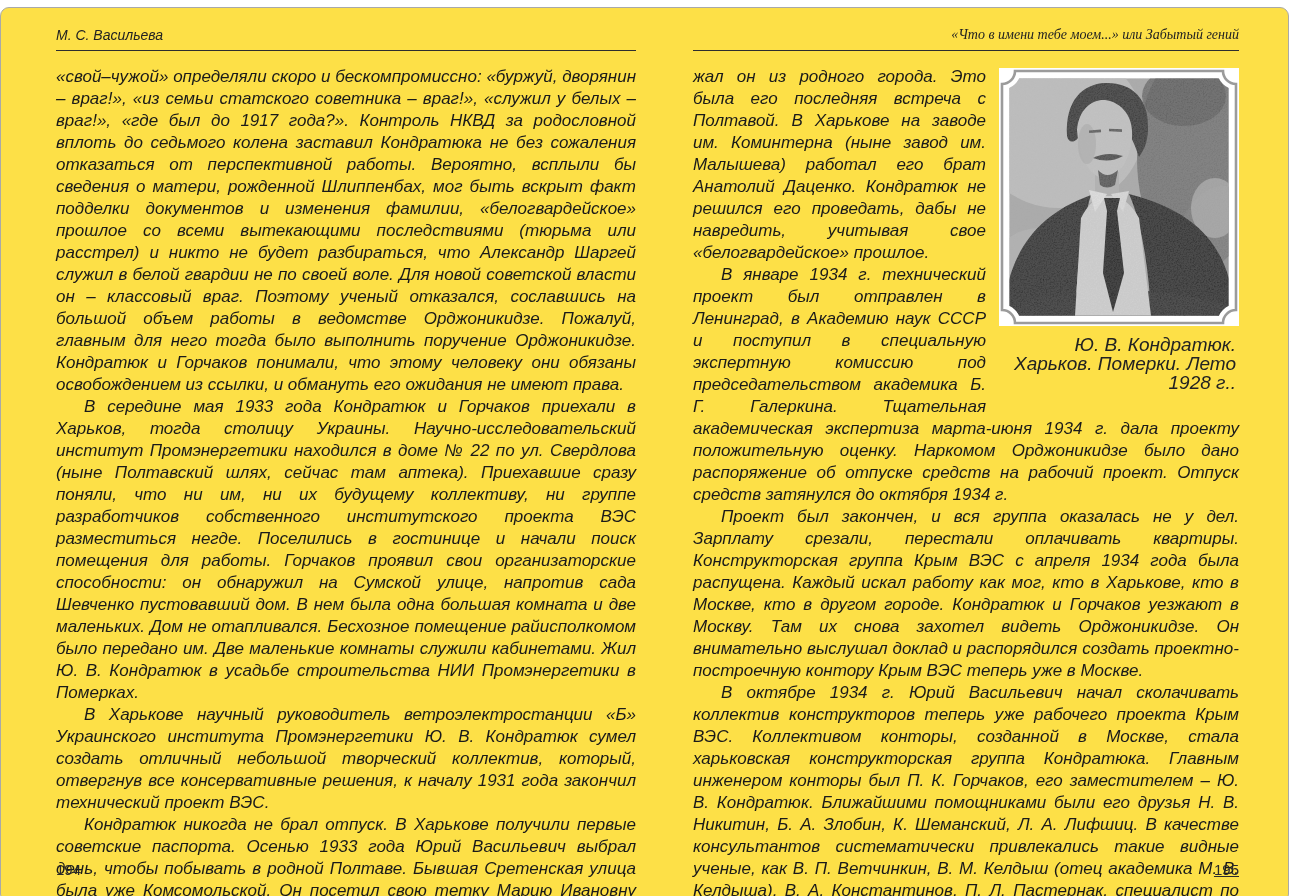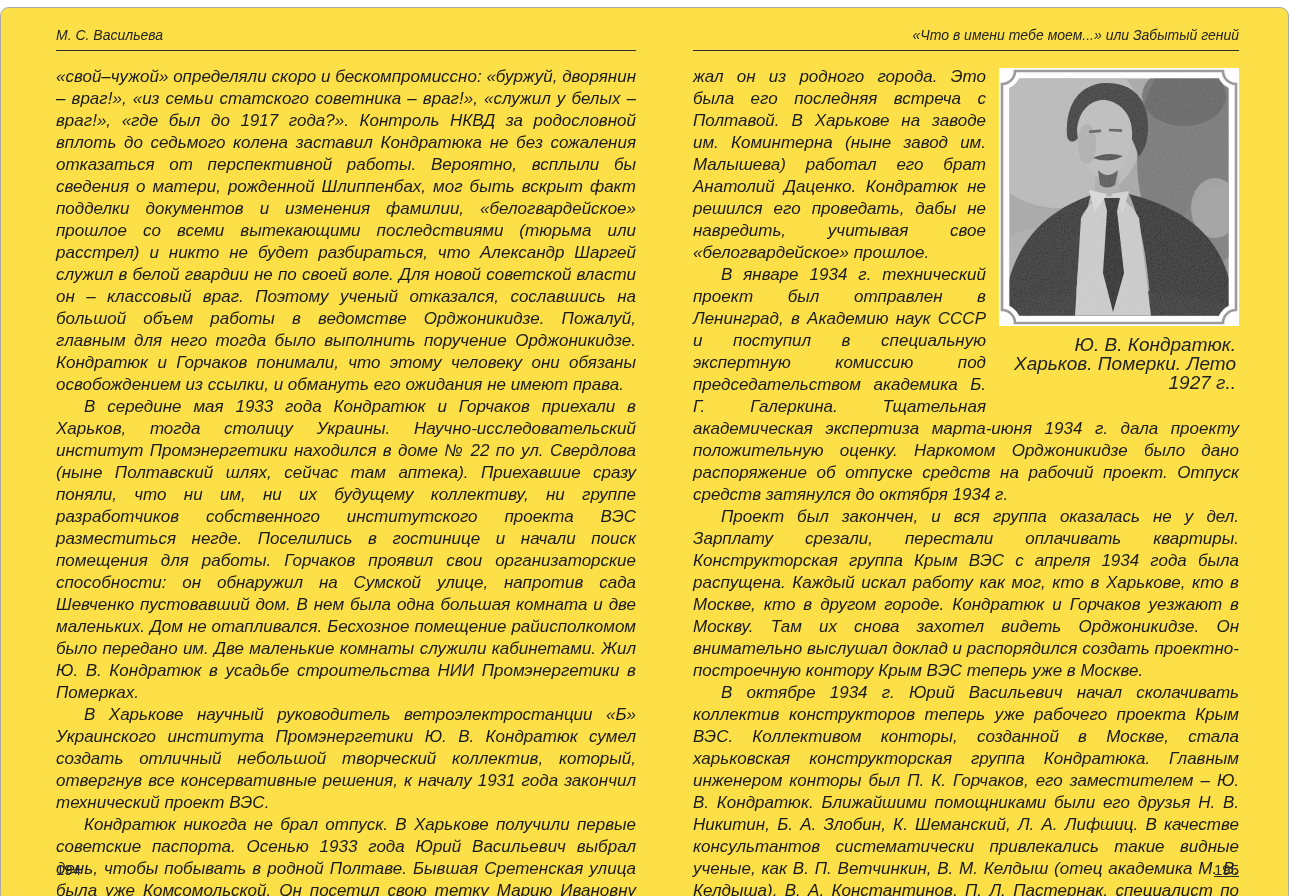--- a/index.html
+++ b/index.html
@@ -28,21 +28,21 @@
   .page-right { left: 692px; width: 546px; }
 
   .running-head {
     padding-top: 19px;
     font-style: italic;
     font-size: 14px;
     line-height: 16px;
     color: #222222;
     white-space: nowrap;
   }
-  .running-head.align-right { text-align: right; }
+  .running-head.align-right { text-align: right; font-family: Liberation Serif, serif; }
   .header-rule {
     border: 0;
     border-top: 1.4px solid #2e2e2e;
     margin: 7px 0 0 0;
   }
 
   .body-text {
     margin-top: 15px;
     font-size: 17px;
     line-height: 22px;
@@ -163,21 +163,21 @@
             </g>
 
             <rect x="10" y="10" width="220" height="238" filter="url(#grain)" opacity="0.33"></rect>
 
             <path d="M16,3 L224,3 A13,13 0 0 0 237,16 L237,242 A13,13 0 0 0 224,255 L16,255 A13,13 0 0 0 3,242 L3,16 A13,13 0 0 0 16,3 Z" fill="none" stroke="#ffffff" stroke-width="11"></path>
             <path d="M16,3 L224,3 A13,13 0 0 0 237,16 L237,242 A13,13 0 0 0 224,255 L16,255 A13,13 0 0 0 3,242 L3,16 A13,13 0 0 0 16,3 Z" fill="none" stroke="#9b9b9b" stroke-width="2.6"></path>
           </svg>
         </div>
         <figcaption class="photo-caption">
           <div>Ю. В. Кондратюк.</div>
-          <div>Харьков. Померки. Лето 1927 г..</div>
+          <div>Харьков. Померки. Лето 1928 г..</div>
         </figcaption>
       </figure>
       <div>
           <p class="">жал он из родного города. Это была его последняя встреча с Полтавой. В Харькове на заводе им. Коминтерна (ныне завод им. Малышева) работал его брат Анатолий Даценко. Кондратюк не решился его проведать, дабы не навредить, учитывая свое «белогвардейское» прошлое.</p>
           <p class="indent">В январе 1934 г. технический проект был отправлен в Ленинград, в Академию наук СССР и поступил в специальную экспертную комиссию под председательством академика Б. Г. Галеркина. Тщательная академическая экспертиза марта-июня 1934 г. дала проекту положительную оценку. Наркомом Орджоникидзе было дано распоряжение об отпуске средств на рабочий проект. Отпуск средств затянулся до октября 1934 г.</p>
           <p class="indent">Проект был закончен, и вся группа оказалась не у дел. Зарплату срезали, перестали оплачивать квартиры. Конструкторская группа Крым ВЭС с апреля 1934 года была распущена. Каждый искал работу как мог, кто в Харькове, кто в Москве, кто в другом городе. Кондратюк и Горчаков уезжают в Москву. Там их снова захотел видеть Орджоникидзе. Он внимательно выслушал доклад и распорядился создать проектно-построечную контору Крым ВЭС теперь уже в Москве.</p>
           <p class="indent">В октябре 1934 г. Юрий Васильевич начал сколачивать коллектив конструкторов теперь уже рабочего проекта Крым ВЭС. Коллективом конторы, созданной в Москве, стала харьковская конструкторская группа Кондратюка. Главным инженером конторы был П. К. Горчаков, его заместителем – Ю. В. Кондратюк. Ближайшими помощниками были его друзья Н. В. Никитин, Б. А. Злобин, К. Шеманский, Л. А. Лифшиц. В качестве консультантов систематически привлекались такие видные ученые, как В. П. Ветчинкин, В. М. Келдыш (отец академика М. В. Келдыша), В. А. Константинов, П. Л. Пастернак, специалист по ветродвигателям инженер Б. Б. Кажинский.</p>
           <p class="indent">1937 год коллектив Кондратюка, несмотря на бытовую неустроенность большинства его членов, встречал в приподнятом настроении.</p>
         </div>
     </div>

